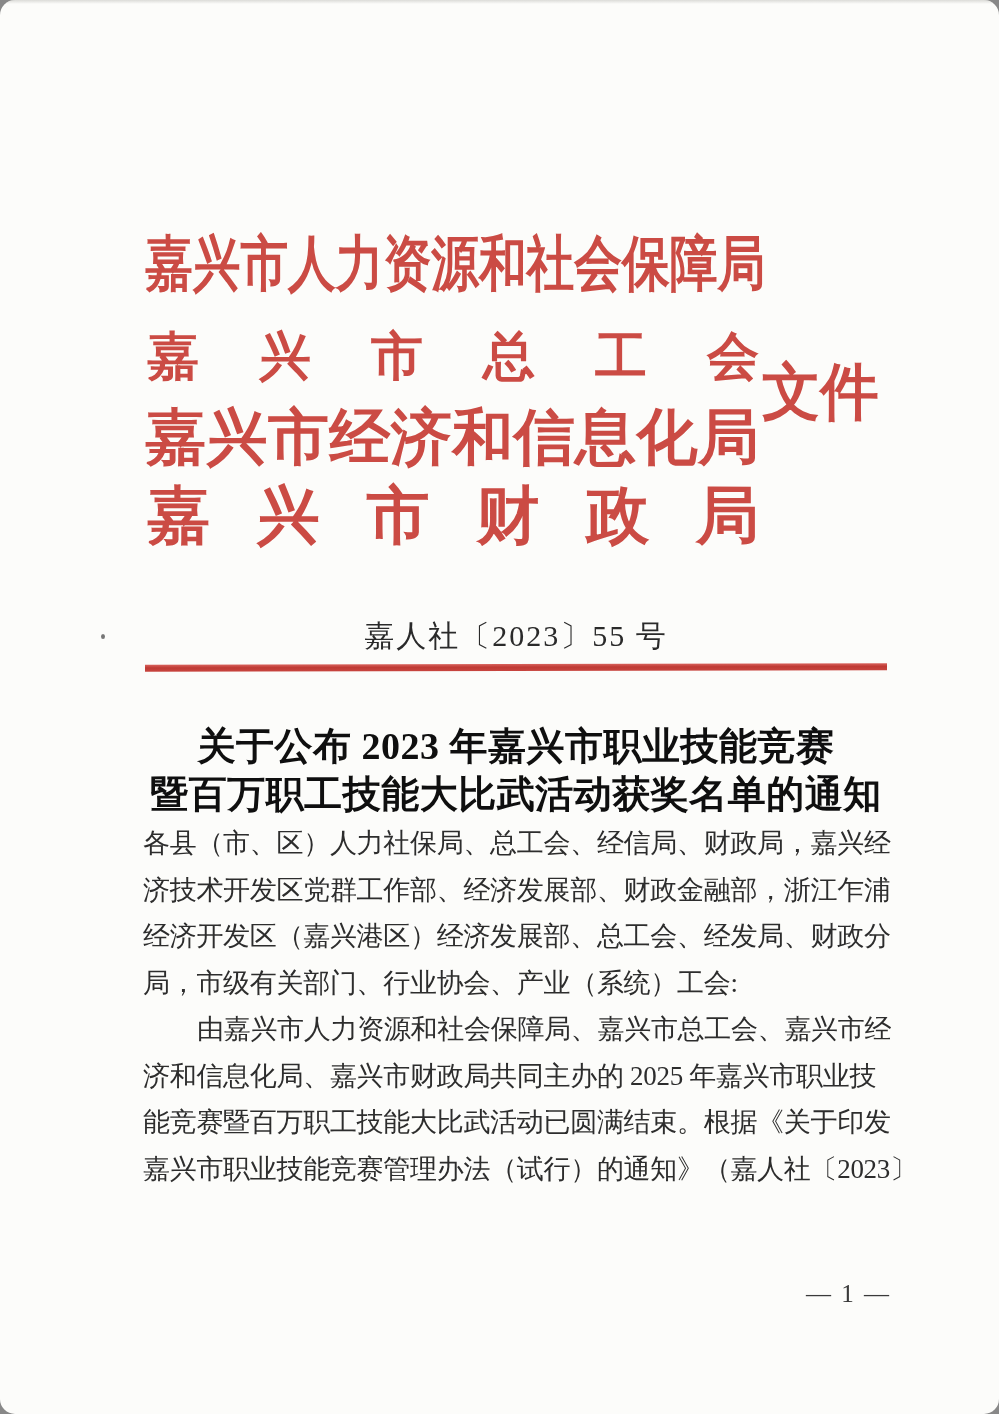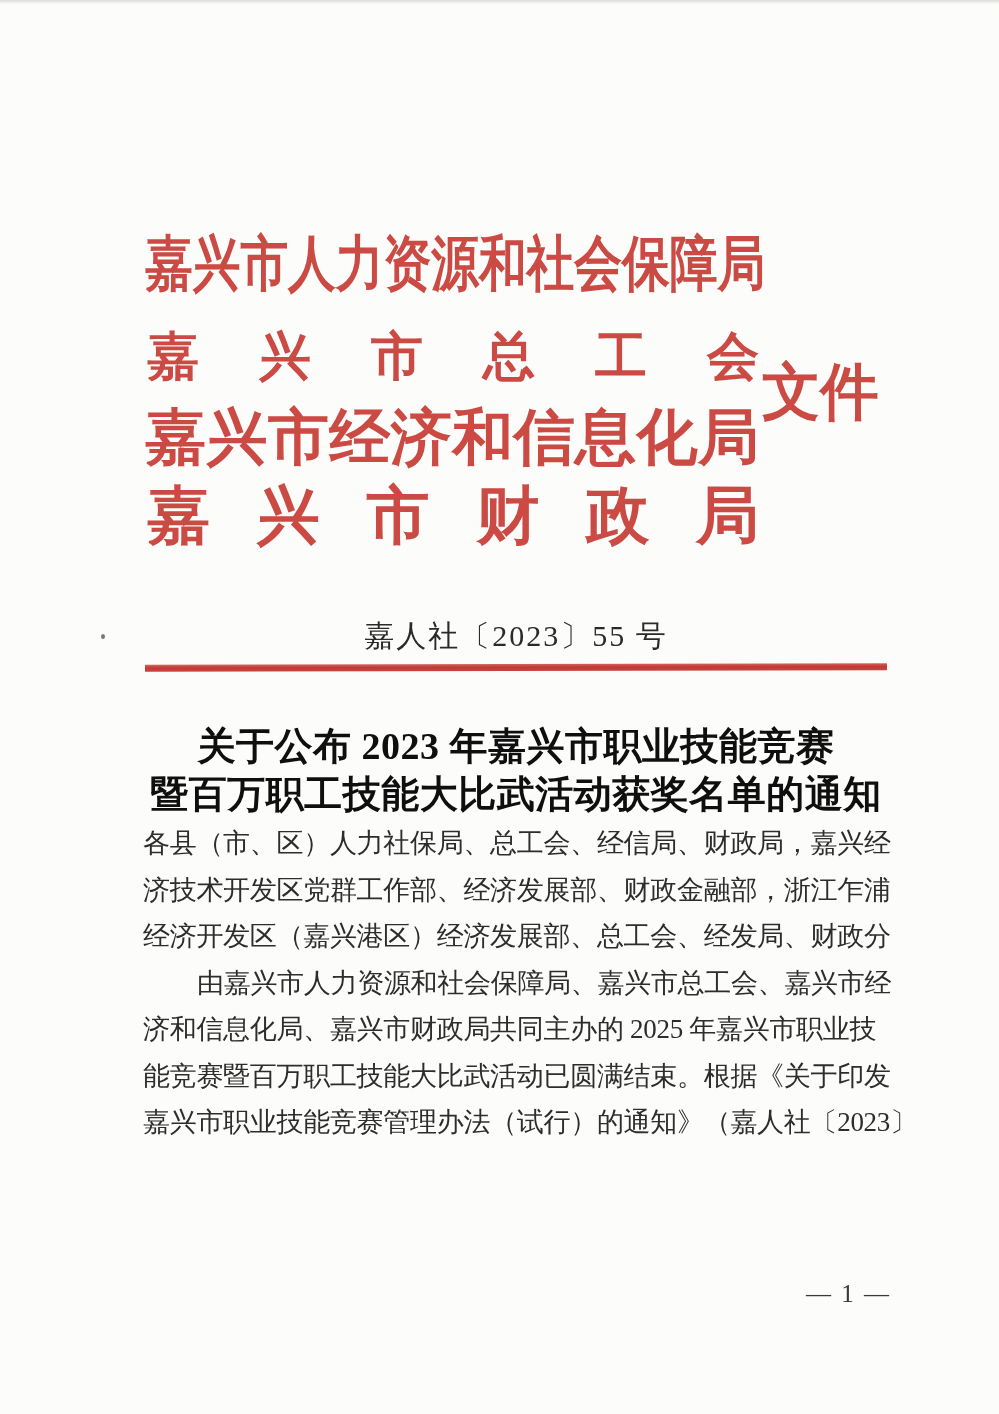--- a/index.html
+++ b/index.html
@@ -4,20 +4,21 @@
 <style>
   html, body { margin: 0; padding: 0; background: #888; }
   .page {
     position: relative;
     width: 999px;
     height: 1414px;
     margin: 0 auto;
     background: #fcfcfa;
     overflow: hidden;
     font-family: "Liberation Serif", "DejaVu Serif", serif;
+    border-radius: 15px;
   }
   
   .page::before {
     content: "";
     position: absolute; top: 0; left: 0; right: 0; height: 4px;
     background: linear-gradient(to bottom, rgba(180,180,174,0.45), rgba(180,180,174,0));
     pointer-events: none;
   }
   .speck {
     position: absolute; left. 0;
@@ -115,20 +116,21 @@
 
   <div class="title-block">
     <div class="title-line">关于公布 2023 年嘉兴市职业技能竞赛</div>
     <div class="title-line">暨百万职工技能大比武活动获奖名单的通知</div>
   </div>
 
   <div class="body-block">
     <div class="body-line">各县（市、区）人力社保局、总工会、经信局、财政局，嘉兴经</div>
     <div class="body-line">济技术开发区党群工作部、经济发展部、财政金融部，浙江乍浦</div>
     <div class="body-line">经济开发区（嘉兴港区）经济发展部、总工会、经发局、财政分</div>
+    <div class="body-line">局，市级有关部门、行业协会、产业（系统）工会:</div>
     <div class="body-line indent">由嘉兴市人力资源和社会保障局、嘉兴市总工会、嘉兴市经</div>
     <div class="body-line">济和信息化局、嘉兴市财政局共同主办的 2025 年嘉兴市职业技</div>
     <div class="body-line">能竞赛暨百万职工技能大比武活动已圆满结束。根据《关于印发</div>
     <div class="body-line">嘉兴市职业技能竞赛管理办法（试行）的通知》（嘉人社〔2023〕</div>
   </div>
 
   <div class="page-number">— 1 —</div>
 
 </div>
 

